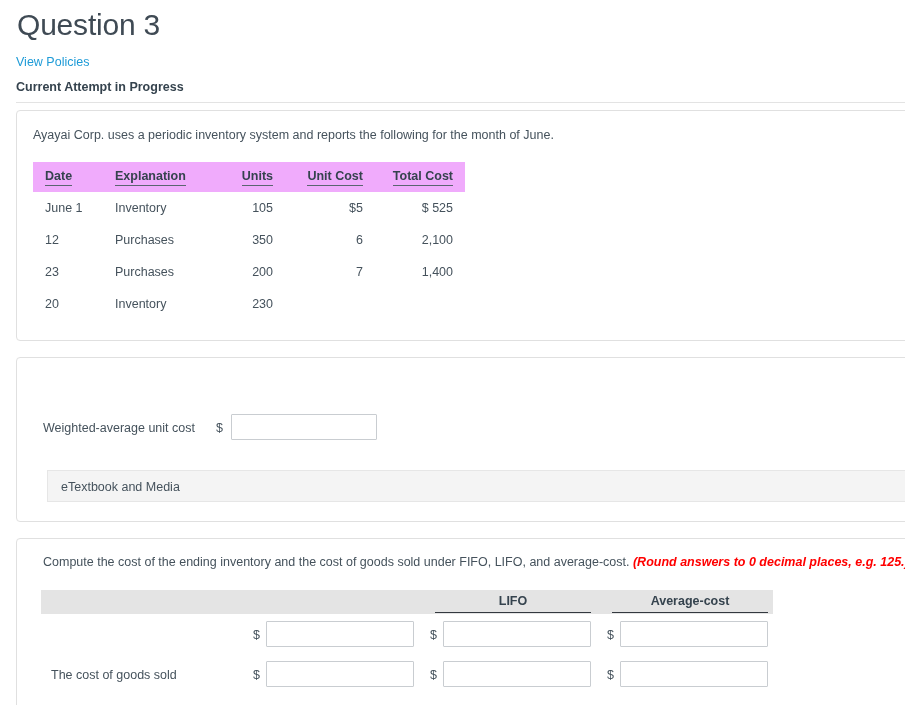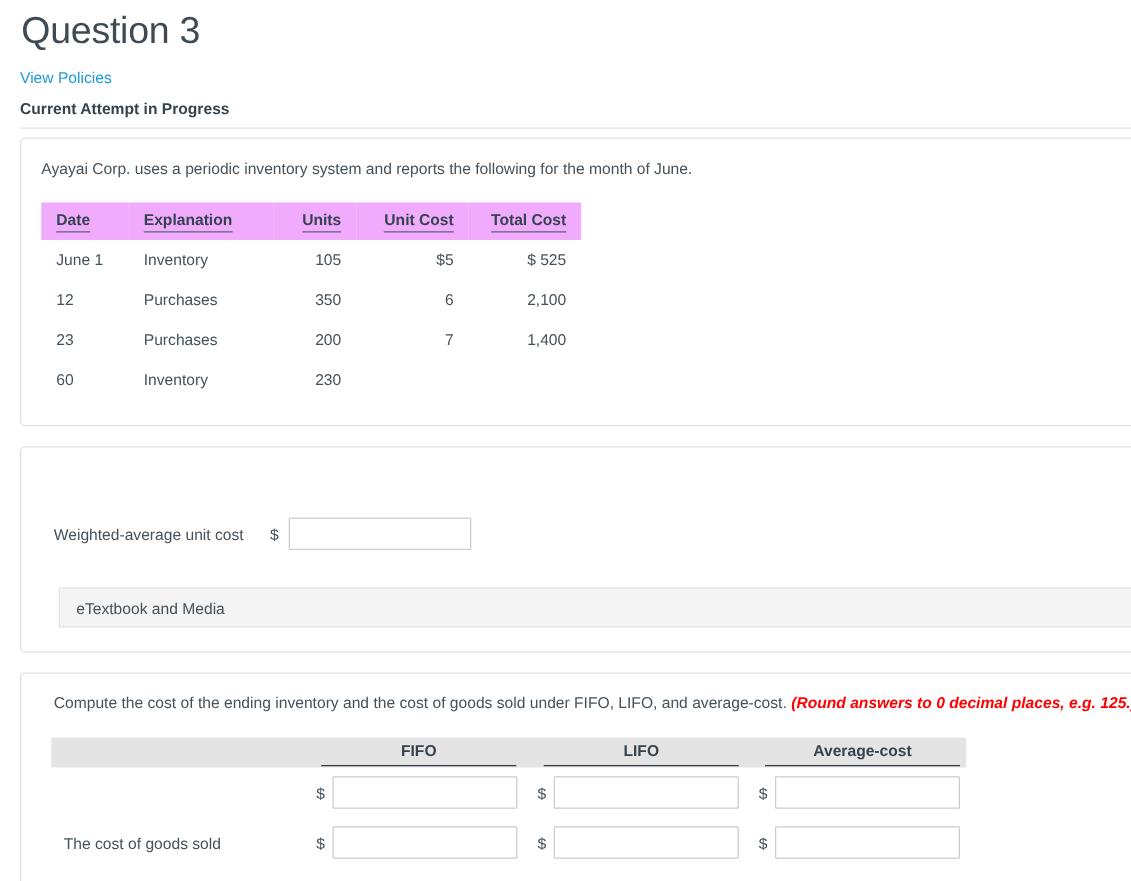--- a/index.html
+++ b/index.html
@@ -235,21 +235,21 @@
           <td class="col-right">2,100</td>
         </tr>
         <tr>
           <td class="col-left">23</td>
           <td class="col-left">Purchases</td>
           <td class="col-right">200</td>
           <td class="col-right">7</td>
           <td class="col-right">1,400</td>
         </tr>
         <tr>
-          <td class="col-left">60</td>
+          <td class="col-left">20</td>
           <td class="col-left">Inventory</td>
           <td class="col-right">230</td>
           <td class="col-right"></td>
           <td class="col-right"></td>
         </tr>
       </tbody>
     </table>
   </div>
 
   <div class="panel" id="panel-wavg">
@@ -266,23 +266,20 @@
   </div>
 
   <div class="panel" id="panel-costs">
     <div class="panel-text" style="left:26px; top:15px;">
       <span>Compute the cost of the ending inventory and the cost of goods sold under FIFO, LIFO, and average-cost.</span>
       <span class="red-note">(Round answers to 0 decimal places, e.g. 125.)</span>
     </div>
 
     <div class="cost-headband"></div>
 
-    <div class="cost-head" style="left:240px; width:156px;">
-      <span>FIFO</span>
-    </div>
     <div class="cost-head" style="left:595px; width:156px;">
       <span>Average-cost</span>
     </div>
     <div class="cost-head" style="left:418px; width:156px;">
       <span>LIFO</span>
     </div>
 
     <div class="dollar" style="left:236px; top:88px;">$</div>
     <input class="ans-input" style="position: absolute; left: 249px; top: 82px; width: 148px;" type="text" value="">
     <div class="dollar" style="left:413px; top:88px;">$</div>

